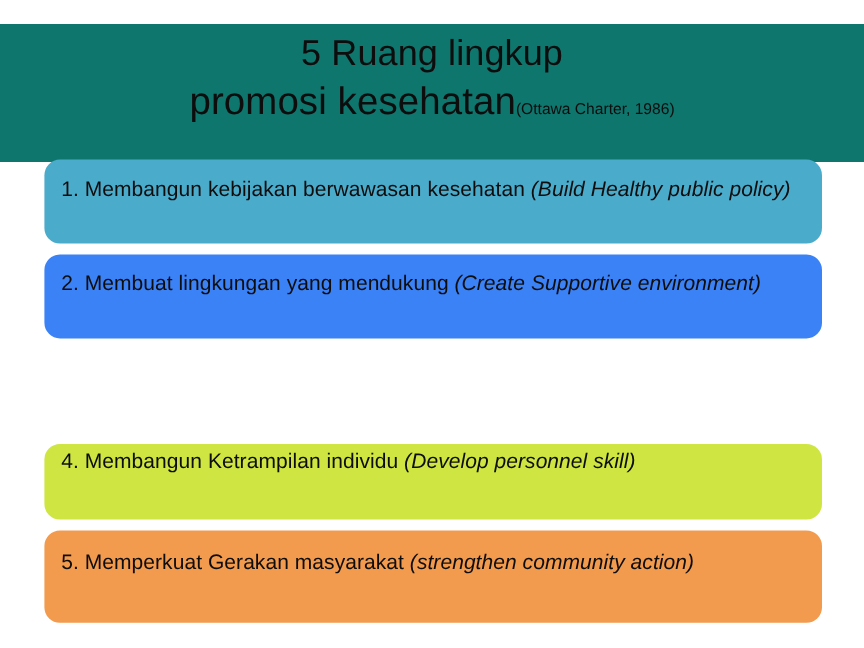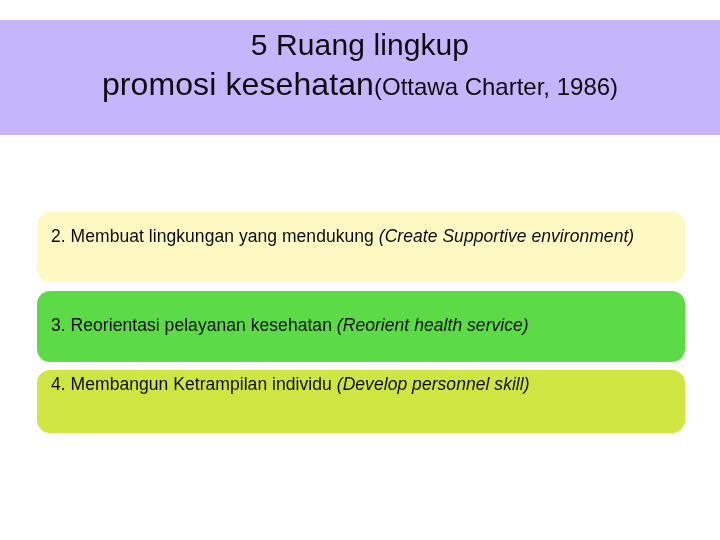--- a/index.html
+++ b/index.html
@@ -42,21 +42,21 @@
     line-height: 40px;
     white-space: nowrap;
     color: #0d0d0d;
   }
   .title-main {
     font-size: 32px;
     font-weight: 400;
     letter-spacing: 0.1px;
   }
   .title-sub {
-    font-size: 24px;
+    font-size: 13px;
     font-weight: 400;
     letter-spacing: 0px;
   }
 
   
   .scope-list {
     position: absolute;
     left: 0;
     top: 0;
     width: 720px;
@@ -80,34 +80,37 @@
 
   .box-1 { top: 133px; height: 70px;  background: #4BABCB; }
   .box-2 { top: 212px; height: 70px;  background: #49CE89; }
   .box-3 { top: 291px; height: 71px;  background: #5CDB47; padding-top: 22px; }
   .box-4 { top: 370px; height: 63px;  background: #CEE542; padding-top: 2px; }
   .box-5 { top: 442px; height: 77px;  background: #F29A4E; padding-top: 14px; }
 </style>
 </head>
 <body>
 
-<div class="title-banner" style="background: #c4b5fd;">
+<div class="title-banner" style="background: #0f766e;">
   <div class="title-line1">5 Ruang lingkup</div>
   <div class="title-line2"><span class="title-main">promosi kesehatan</span><span class="title-sub">(Ottawa Charter, 1986)</span></div>
 </div>
 
 <div class="scope-list">
 
+  <div class="scope-box box-1" style="background: rgb(75, 171, 203);">
+    <span>1.</span><span> Membangun kebijakan berwawasan kesehatan </span><span class="it">(Build Healthy public policy)</span>
+  </div>
 
-  <div class="scope-box box-2" style="background: #fef9c3;">
+  <div class="scope-box box-2" style="background: #3b82f6;">
     <span>2.</span><span> Membuat lingkungan yang mendukung </span><span class="it">(Create Supportive environment)</span>
   </div>
 
-  <div class="scope-box box-3" style="background: rgb(92, 219, 71);">
-    <span>3.</span><span> Reorientasi pelayanan kesehatan </span><span class="it">(Reorient health service)</span>
-  </div>
 
   <div class="scope-box box-4" style="background: rgb(206, 229, 66);">
     <span>4.</span><span> Membangun Ketrampilan individu </span><span class="it">(Develop personnel skill)</span>
   </div>
 
+  <div class="scope-box box-5" style="background: rgb(242, 154, 78);">
+    <span>5.</span><span> Memperkuat Gerakan masyarakat </span><span class="it">(strengthen community action)</span>
+  </div>
 
 </div>
 
 </body></html>

